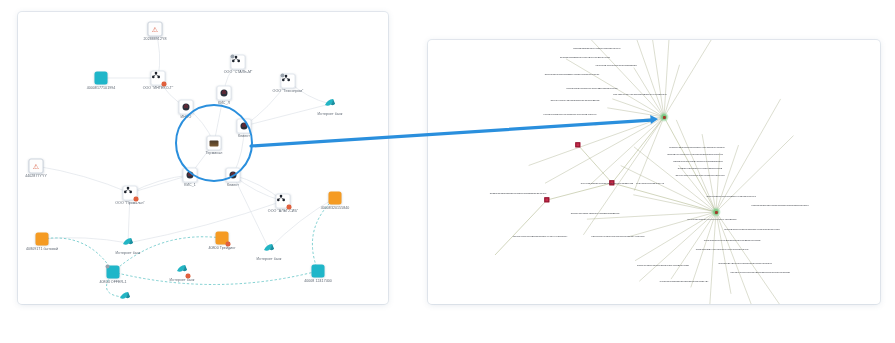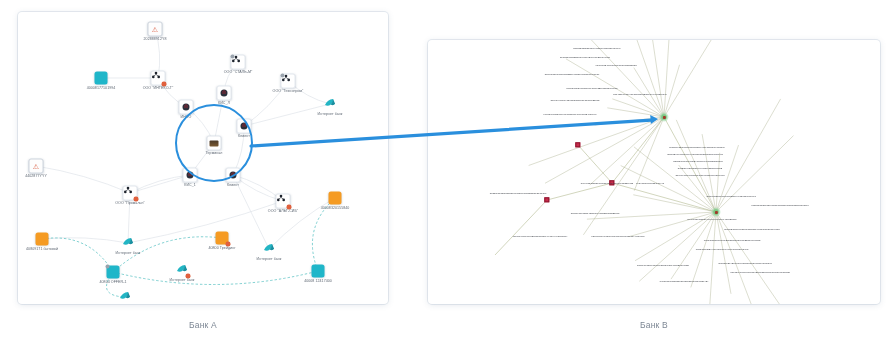--- a/index.html
+++ b/index.html
@@ -409,15 +409,13 @@
         <div class="hlabel" style="left: 256px; top: 241px; transform: translate(-50%, -50%);">34bb3169fa32312c370acbd5076af9685c424</div>
       </div>
   </div>
 
   <div id="focus-ring" style="left: 214px; top: 143px;"></div>
   <svg id="connector" width="895" height="343">
     <line id="conn-line" stroke="#2a8fdd" stroke-width="3.2" stroke-linecap="round" x1="251" y1="146" x2="651" y2="120.2"></line>
     <polygon id="conn-head" fill="#2a8fdd" points="658,119 650.211958567344,114.90654050426366 650.8209394254268,124.0863630686975"></polygon>
   </svg>
 
-  <div class="caption" id="caption-a">Банк А</div>
-  <div class="caption" id="caption-b">Банк В</div>
 </div>
 
 </body></html>

